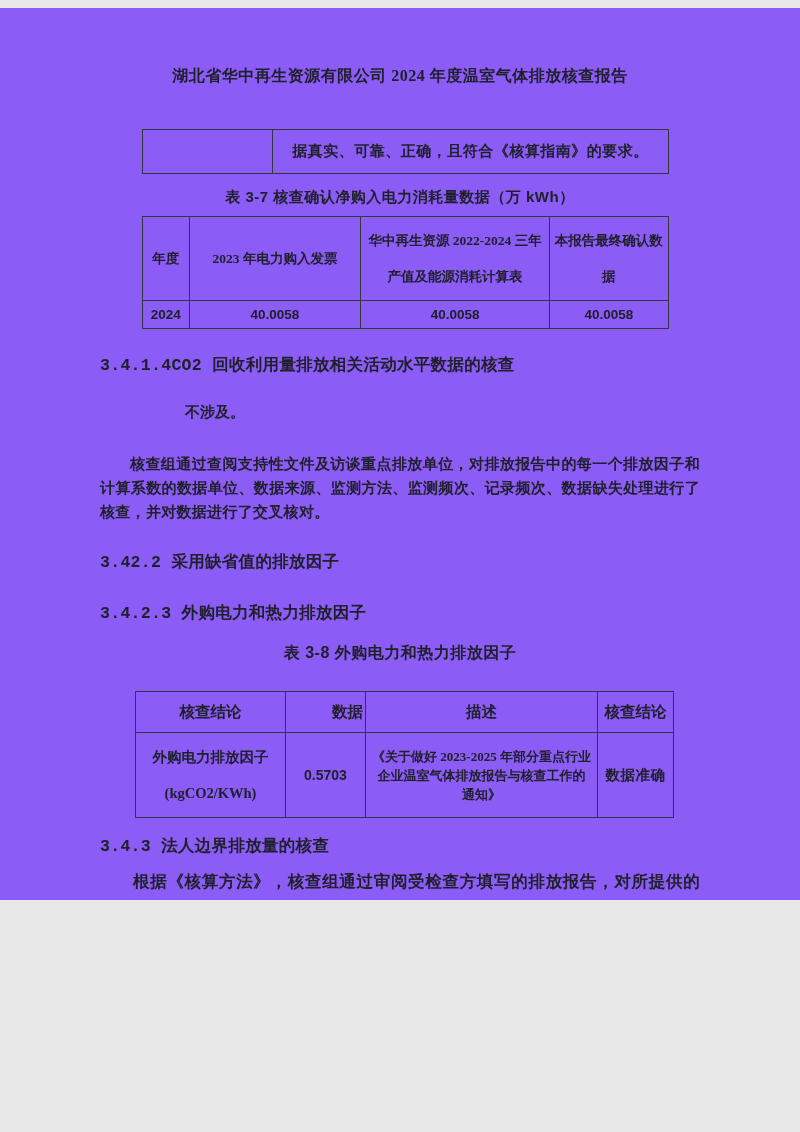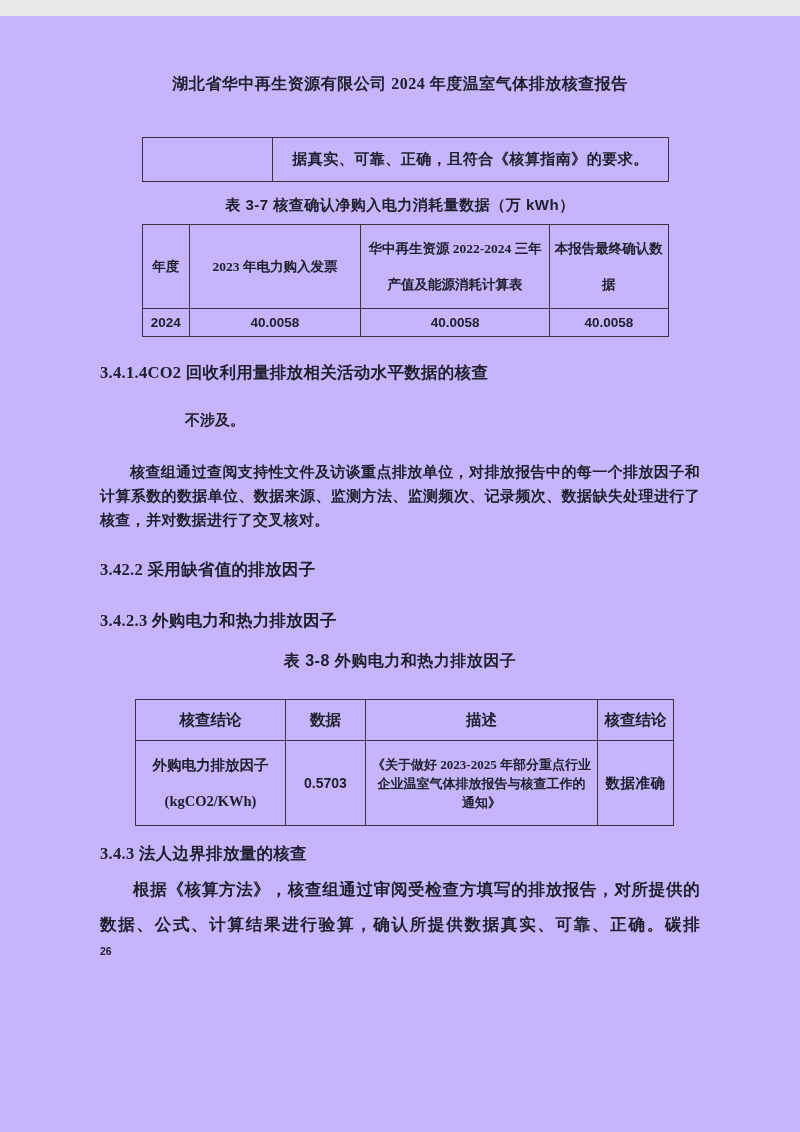--- a/index.html
+++ b/index.html
@@ -1,21 +1,21 @@
 <!DOCTYPE html>
 <html><head>
 <meta charset="utf-8">
 <style>
   html, body { margin: 0; padding: 0; background: #e8e8e8; }
   .page {
     position: relative;
     width: 800px;
-    height: 1116px;
-    margin: 16px auto;
-    background: #c4b5fd;
+    height: 892px;
+    margin: 8px auto;
+    background: #8b5cf6;
     color: #20202c;
     font-family: "Liberation Serif", "DejaVu Serif", serif;
     overflow: hidden;
     box-sizing: border-box;
   }
   .content { margin: 0 100px; width: 600px; }
 
   .doc-title {
     padding-top: 58px;
     text-align: center;
@@ -56,21 +56,21 @@
   .t37 .col-invoice { width: 170px; }
   .t37 .col-calc { width: 186px; }
   .t37 .col-final { width: 118px; }
   .t37 td {
     height: 28px; text-align: center; vertical-align: middle;
     font-family: "Liberation Sans", "DejaVu Sans", sans-serif;
     font-size: 13.5px; font-weight: bold;
   }
 
   .heading {
-    font-family: Liberation Serif, serif;
+    font-family: Liberation Mono, monospace;
     font-size: 16.5px; font-weight: bold; letter-spacing: 0.3px;
   }
   .h3414 { margin-top: 25px; }
   .p-none { margin-top: 27px; padding-left: 85px; font-size: 15px; font-weight: 600; }
   .h342  { margin-top: 31px; }
   .h3421 { margin-top: 29px; }
   .body-para {
     margin-top: 30px;
     font-size: 15px; font-weight: 600;
     line-height: 24px;
@@ -82,21 +82,21 @@
   .h3423 { margin-top: 29px; }
   .caption38 { margin-top: 19px; font-size: 16px; }
 
   
   .t38 { width: 538px; margin: 27px 0 0 35px; }
   .t38 th {
     height: 41px; text-align: center; vertical-align: middle;
     font-size: 15.5px; font-weight: bold; padding: 0 2px;
   }
   .t38 .col-factor { width: 150px; }
-  .t38 .col-value  { width: 80px; }
+  .t38 .col-value  { width: 80px; text-align: right; }
   .t38 .col-desc   { width: 232px; }
   .t38 .col-concl  { width: 76px; }
   .t38 td { height: 85px; vertical-align: middle; text-align: center; }
   .factor-cell { font-size: 14.5px; font-weight: bold; line-height: 36px; }
   .value-cell {
     font-family: "Liberation Sans", "DejaVu Sans", sans-serif;
     font-size: 14px; font-weight: bold;
   }
   .desc-cell { font-size: 13px; font-weight: 600; line-height: 19px; padding: 2px 6px; }
   .concl-cell { font-size: 14.5px; font-weight: bold; letter-spacing: 0.5px; }

